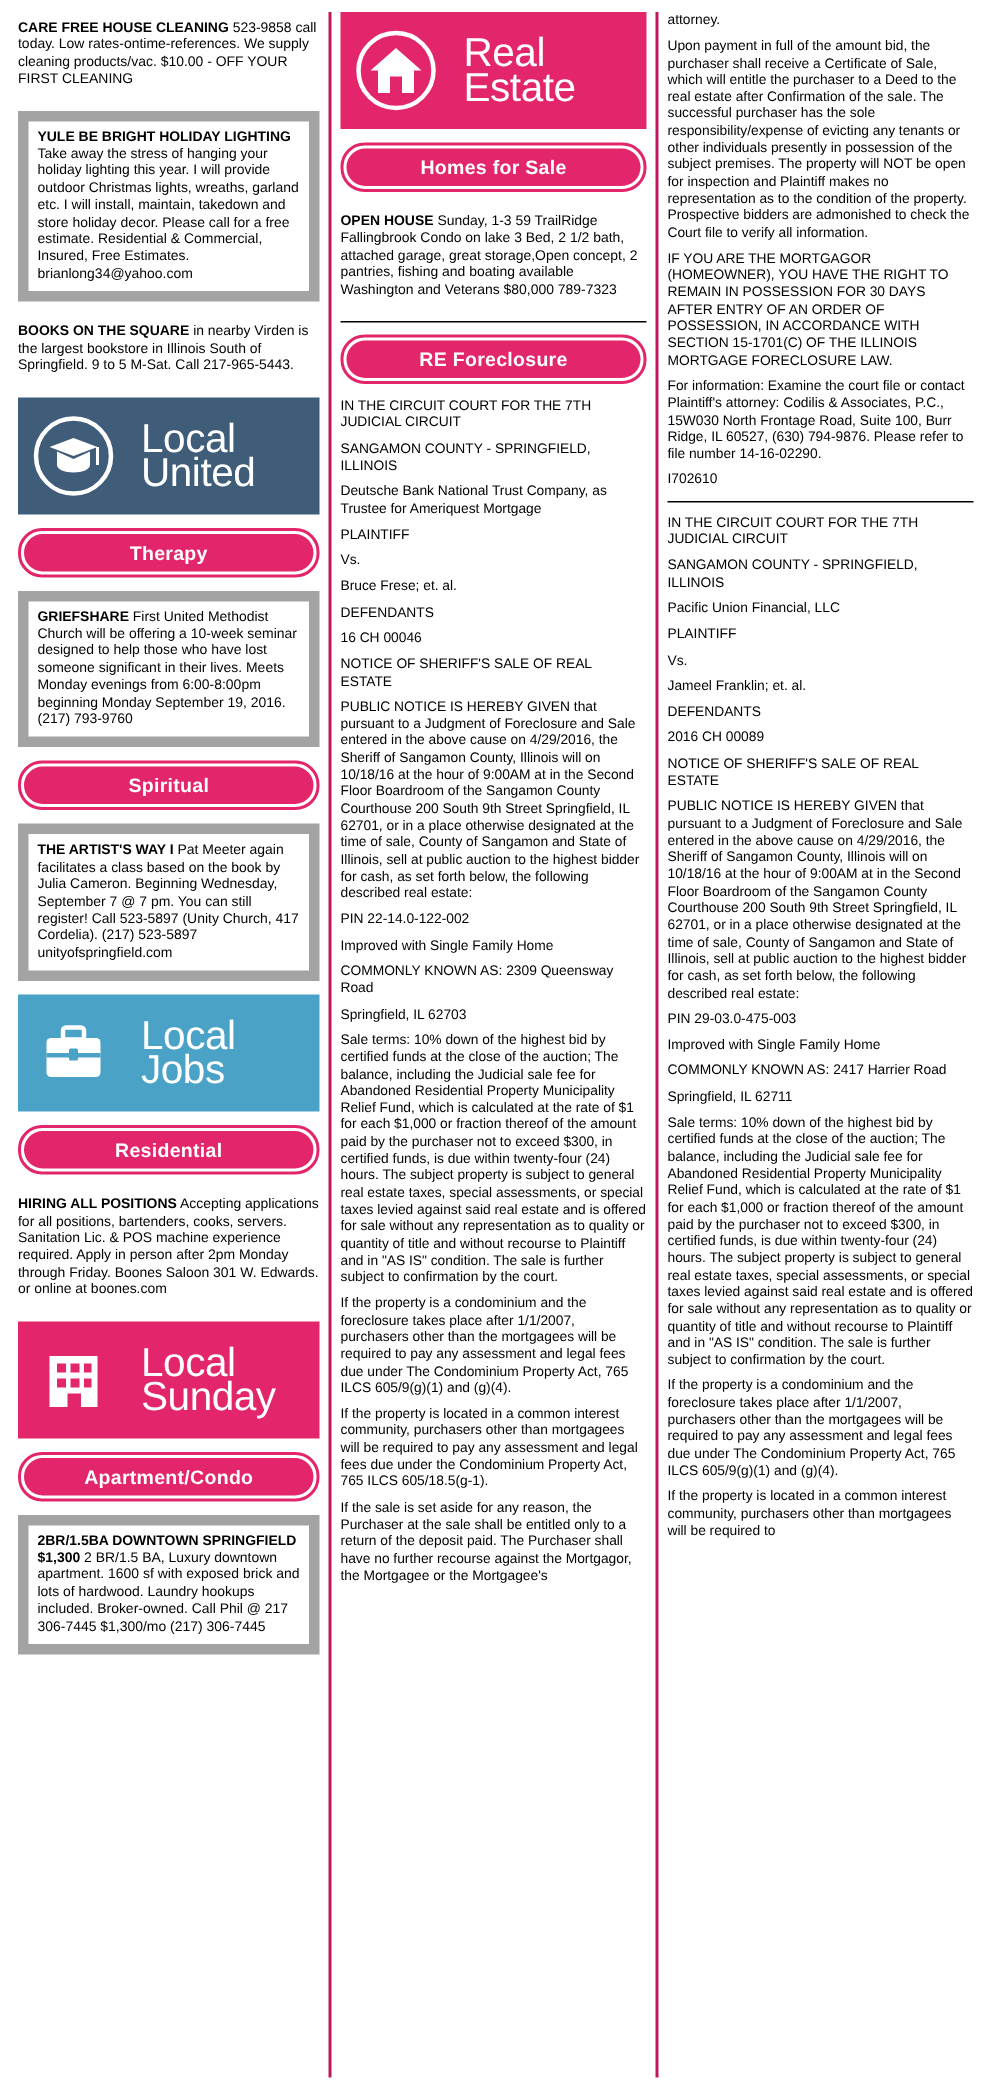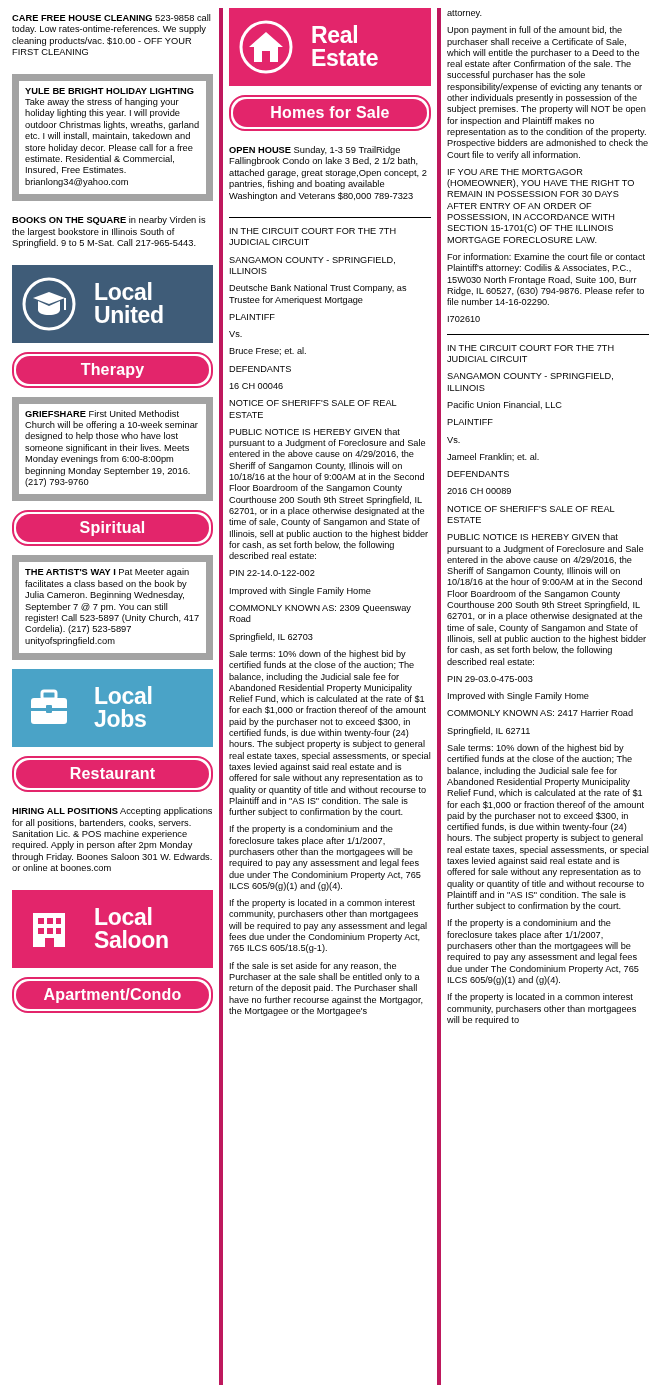--- a/index.html
+++ b/index.html
@@ -15,21 +15,21 @@
     background: #fff;
     padding: 8px 6px;
     display: flex;
     gap: 0px;
   }
   .col {
     width: 211px;
     padding: 0 6px;
     position: relative;
   }
-  .col + .col { border-left: 4px solid #be185d; }
+  .col + .col { border-left: 2px solid #be185d; }
   .col1 { width: 213px; }
   .col2 { width: 218px; }
   .col3 { width: 218px; }
 
   .ad {
     border: 7px solid #a3a3a3;
     padding: 5px 6px 6px 6px;
     margin-bottom: 9px;
     font-size: 9.3px;
     line-height: 11.4px;
@@ -37,21 +37,21 @@
   }
   .ad.noborder { border: none; padding-left: 0; padding-right: 0; }
   .ad-title { font-weight: bold; }
 
   
   .cat-banner {
     background: #e3256b;
     color: #fff;
     text-align: center;
     font-weight: bold;
-    font-size: 16px;
+    font-size: 13px;
     letter-spacing: .2px;
     padding: 5px 4px;
     border-radius: 14px;
     margin: 0 0 8px 0;
   }
   .cat-outline {
     border: 2px solid #e3256b;
     border-radius: 16px;
     padding: 2px;
     margin-bottom: 9px;
@@ -72,22 +72,22 @@
     align-items: center;
     justify-content: center;
     flex: 0 0 74px;
   }
   .masthead .mh-text {
     flex: 1;
     display: flex;
     flex-direction: column;
     justify-content: center;
     color: #fff;
-    font-weight: bold;
-    font-size: 23px;
+    font-weight: normal;
+    font-size: 27px;
     line-height: 23px;
     padding-left: 8px;
     letter-spacing: -.3px;
   }
   .mh-realestate { background: #e3256b; }
   .mh-classes { background: #3f5c78; }
   .mh-jobs { background: #4aa3c7; }
   .mh-rentals { background: #e3256b; }
 
   .legal {
@@ -165,21 +165,21 @@
           <rect x="23" y="21" width="6" height="8" rx="1" fill="#4aa3c7"></rect>
         </svg>
       </div>
       <div class="mh-text">
         <span>Local</span>
         <span>Jobs</span>
       </div>
     </div>
 
     <div class="cat-outline">
-      <div class="cat-banner">Restaurant</div>
+      <div class="cat-banner">Residential</div>
     </div>
 
     <div class="ad noborder">
       <span class="ad-title">HIRING ALL POSITIONS</span>
       <span> Accepting applications for all positions, bartenders, cooks, servers. Sanitation Lic. &amp; POS machine experience required. Apply in person after 2pm Monday through Friday. Boones Saloon 301 W. Edwards. or online at boones.com</span>
     </div>
 
     <div class="masthead mh-rentals">
       <div class="mh-icon">
         <svg width="48" height="48" viewBox="0 0 48 48">
@@ -188,28 +188,32 @@
           <rect x="22" y="13" width="6" height="6" fill="#e3256b"></rect>
           <rect x="31" y="13" width="5" height="6" fill="#e3256b"></rect>
           <rect x="13" y="23" width="6" height="6" fill="#e3256b"></rect>
           <rect x="22" y="23" width="6" height="6" fill="#e3256b"></rect>
           <rect x="31" y="23" width="5" height="6" fill="#e3256b"></rect>
           <rect x="20" y="33" width="9" height="9" fill="#e3256b"></rect>
         </svg>
       </div>
       <div class="mh-text">
         <span>Local</span>
-        <span>Saloon</span>
+        <span>Sunday</span>
       </div>
     </div>
 
     <div class="cat-outline">
       <div class="cat-banner">Apartment/Condo</div>
     </div>
 
+    <div class="ad">
+      <span class="ad-title">2BR/1.5BA DOWNTOWN SPRINGFIELD $1,300</span>
+      <span> 2 BR/1.5 BA, Luxury downtown apartment.  1600 sf with exposed brick and lots of hardwood.  Laundry hookups included. Broker-owned.  Call Phil @ 217 306-7445 $1,300/mo (217) 306-7445</span>
+    </div>
 
   </div>
 
   <div class="col col2">
 
     <div class="masthead mh-realestate">
       <div class="mh-icon">
         <svg width="54" height="54" viewBox="0 0 54 54">
           <circle cx="27" cy="27" r="25" fill="none" stroke="#ffffff" stroke-width="3"></circle>
           <path d="M27 12 L44 27 L39 27 L39 42 L15 42 L15 27 L10 27 Z" fill="#ffffff"></path>
@@ -226,20 +230,23 @@
       <div class="cat-banner">Homes for Sale</div>
     </div>
 
     <div class="ad noborder">
       <span class="ad-title">OPEN HOUSE</span>
       <span> Sunday, 1-3 59 TrailRidge Fallingbrook Condo on lake  3 Bed, 2 1/2 bath, attached garage, great storage,Open concept, 2 pantries, fishing and boating available Washington and Veterans $80,000 789-7323</span>
     </div>
 
     <hr class="hr-thin">
 
+    <div class="cat-outline">
+      <div class="cat-banner">RE Foreclosure</div>
+    </div>
 
     <div class="legal">
         <div class="legal-block">IN THE CIRCUIT COURT FOR THE 7TH JUDICIAL CIRCUIT</div>
         <div class="legal-block">SANGAMON COUNTY - SPRINGFIELD, ILLINOIS</div>
         <div class="legal-block">Deutsche Bank National Trust Company, as Trustee for Ameriquest Mortgage</div>
         <div class="legal-block">PLAINTIFF</div>
         <div class="legal-block">Vs.</div>
         <div class="legal-block">Bruce Frese; et. al.</div>
         <div class="legal-block">DEFENDANTS</div>
         <div class="legal-block">16 CH 00046</div>

